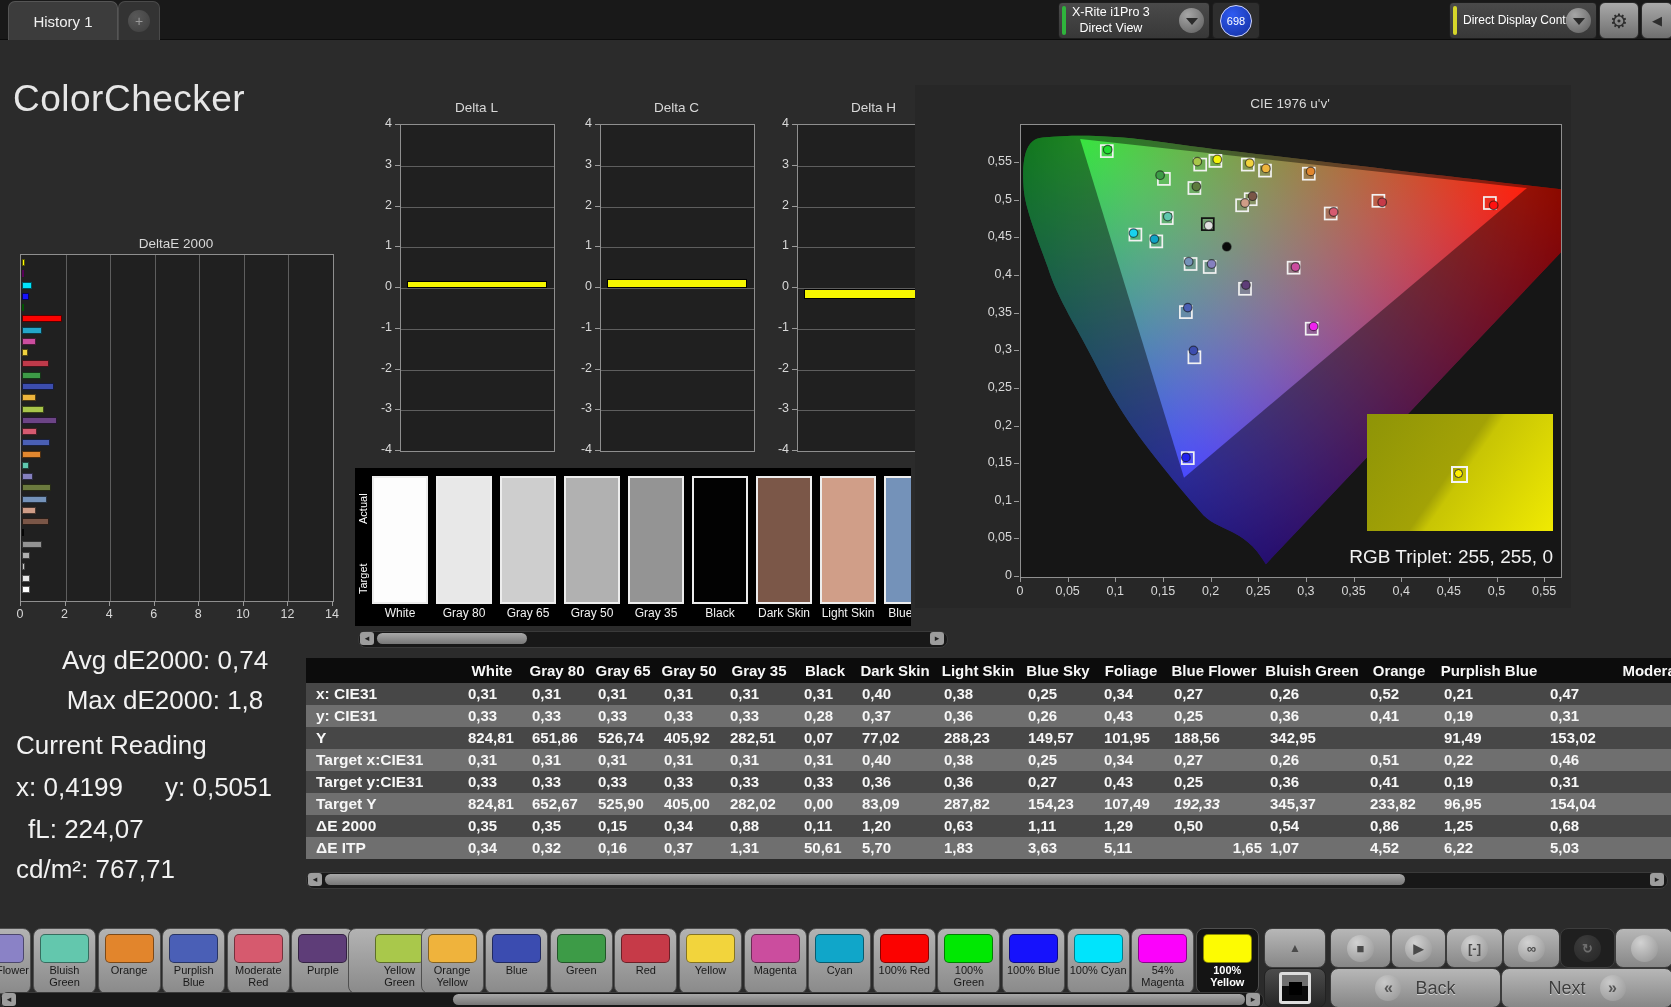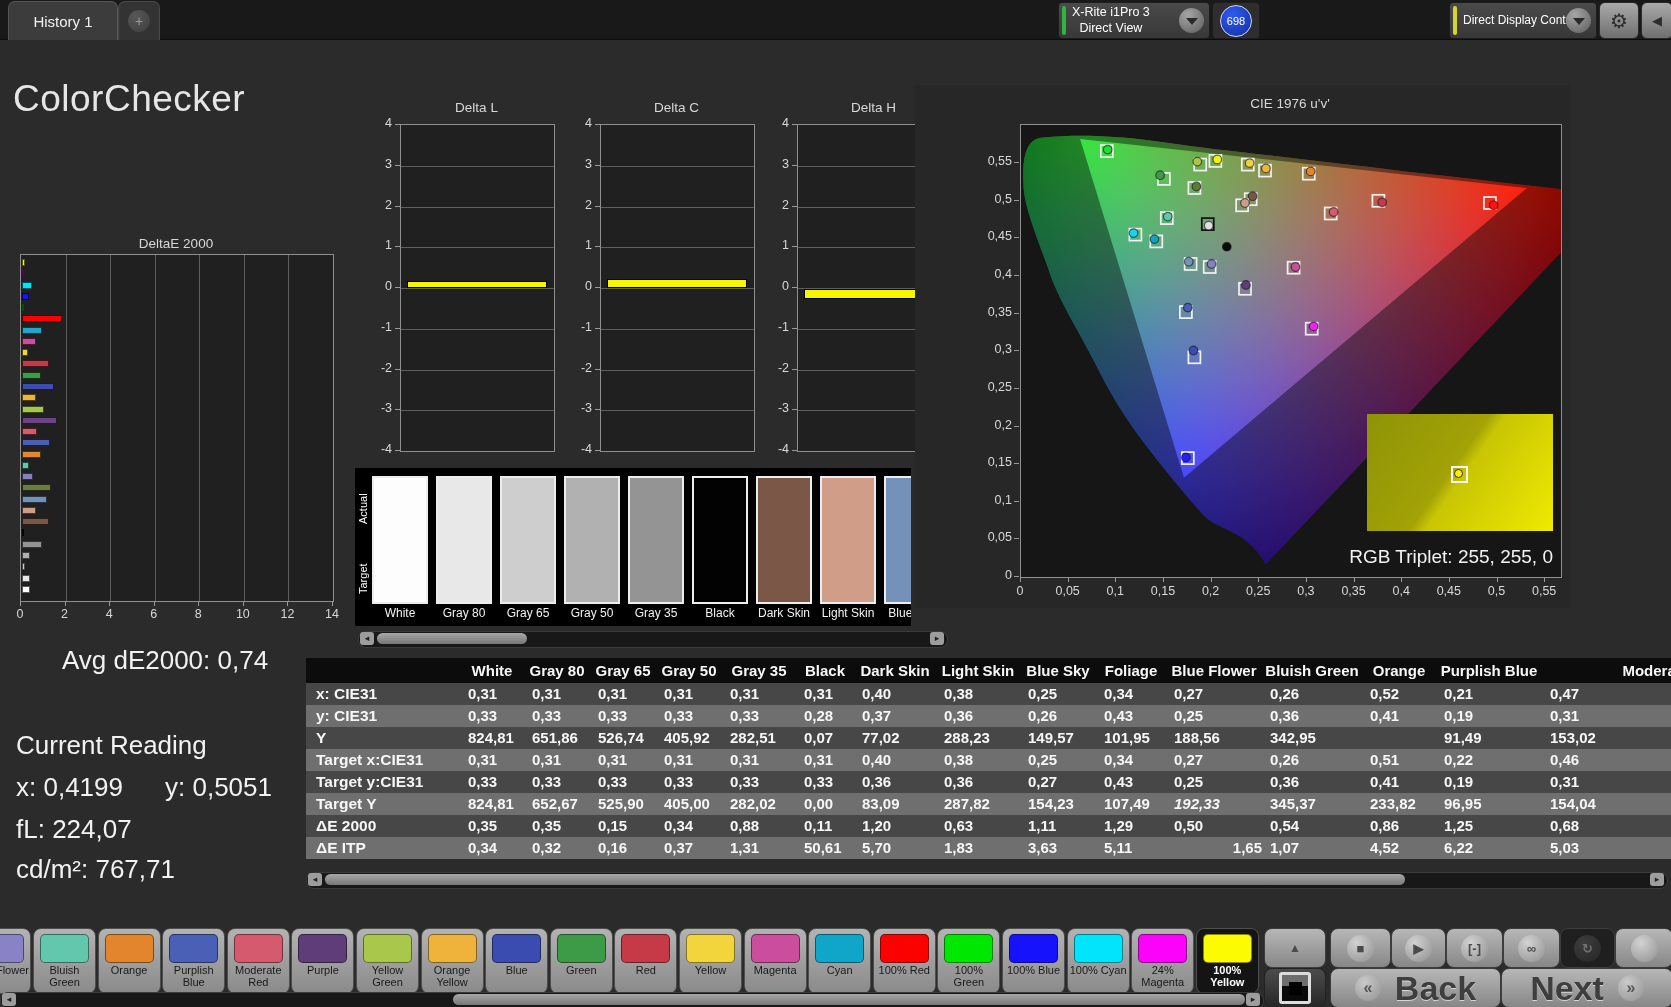--- a/index.html
+++ b/index.html
@@ -44,21 +44,21 @@
   .patchbtn{position:absolute;top:928px;width:61px;height:64px;border-radius:8px;border:1px solid #4f4f4f;background:linear-gradient(#b3b3b3,#8a8a8a);text-align:center;}
   .patchbtn.active{background:#141414;}
   .patchswatch{margin:5px auto 2px auto;width:47px;height:27px;border-radius:5px;border:1px solid rgba(0,0,0,.45);}
   .patchlabel{font-size:11px;line-height:1.08;color:#191919;font-weight:500;}
   .patchbtn.active .patchlabel{color:#fff;font-weight:700;}
   .ctlbtn{position:absolute;border-radius:8px;border:1px solid #3d3d3d;background:linear-gradient(#b7b7b7,#878787);display:flex;align-items:center;justify-content:center;}
   .ctlbtn.pressed{background:#1f1f1f;}
   .glyphcircle{width:27px;height:27px;border-radius:50%;background:radial-gradient(circle at 36% 28%,#d2d2d2,#909090);color:#4a4a4a;font-size:13px;font-weight:700;display:flex;align-items:center;justify-content:center;}
   .pressed .glyphcircle{background:radial-gradient(circle at 36% 28%,#3c3c3c,#262626);color:#6e6e6e;}
   .navbtn{position:absolute;top:968px;height:38px;border-radius:8px;border:1px solid #3d3d3d;background:linear-gradient(#b7b7b7,#878787);display:flex;align-items:center;justify-content:center;gap:14px;color:#3e3e3e;}
-  .navtext{font-size:34px;font-weight:700;text-shadow:0 1px 0 #d5d5d5;}
+  .navtext{font-size:18px;font-weight:400;text-shadow:0 1px 0 #d5d5d5;}
   .navchev{width:26px;height:26px;border-radius:50%;background:radial-gradient(circle at 36% 28%,#c9c9c9,#939393);color:#555;font-size:16px;font-weight:700;display:flex;align-items:center;justify-content:center;}
   #blacksq{position:absolute;left:1264px;top:968px;width:60px;height:38px;border-radius:8px;border:1px solid #222;background:linear-gradient(#4c4c4c,#262626);display:flex;align-items:center;justify-content:center;}
   #blacksq .inner{width:26px;height:26px;border:3px solid #ddd;border-radius:3px;background:linear-gradient(#6e6e6e 0 42%,#0a0a0a 42%);display:flex;align-items:center;justify-content:center;}
   #blacksq .core{width:13px;height:13px;background:#000;}
   #inset{position:absolute;left:1367px;top:414px;width:186px;height:117px;background:linear-gradient(125deg,#8e9407 0%,#a3a206 46%,#c8c504 52%,#f0ea02 100%);}
   #inset .mk{position:absolute;left:84px;top:52px;width:13px;height:13px;border:2px solid #f5f5f5;}
   #inset .mkdot{position:absolute;left:87px;top:55px;width:7px;height:7px;border-radius:50%;background:#ffee00;border:1.5px solid #333;}
   #rgbtext{position:absolute;left:1150px;top:546px;width:403px;text-align:right;font-size:19px;color:#f2f2f2;}
   #pagetitle{position:absolute;left:13px;top:78px;font-size:37px;color:#e6e6e6;letter-spacing:.5px;}
 </style>
@@ -321,24 +321,25 @@
         </g>
       </svg>
     </div>
   <div id="inset">
     <div class="mk"></div>
     <div class="mkdot"></div>
   </div>
   <div id="rgbtext">RGB Triplet: 255, 255, 0</div>
 
   <div class="stat" style="left:0;top:645px;width:330px;text-align:center;">Avg dE2000: 0,74</div>
+  <div class="stat" style="left:0;top:685px;width:330px;text-align:center;">Max dE2000: 1,8</div>
   <div class="stat" style="left:16px;top:730px;">Current Reading</div>
   <div class="stat" style="left:16px;top:772px;">x: 0,4199</div>
   <div class="stat" style="left:165px;top:772px;">y: 0,5051</div>
-  <div class="stat" style="left:16px;top:814px;text-align:center;">fL: 224,07</div>
+  <div class="stat" style="left:28px;top:814px;text-align:center;">fL: 224,07</div>
   <div class="stat" style="left:16px;top:854px;">cd/m²: 767,71</div>
 
   <div id="tablewrap">
       <div class="trow" style="top: 0px; height: 25px; width: 1496px; background: rgb(12, 12, 12);">
         <div class="tcell thead" style="left: 154px; width: 64px;">White</div>
         <div class="tcell thead" style="left: 218px; width: 66px;">Gray 80</div>
         <div class="tcell thead" style="left: 284px; width: 66px;">Gray 65</div>
         <div class="tcell thead" style="left: 350px; width: 66px;">Gray 50</div>
         <div class="tcell thead" style="left: 416px; width: 74px;">Gray 35</div>
         <div class="tcell thead" style="left: 490px; width: 58px;">Black</div>
@@ -521,21 +522,21 @@
         <div class="patchlabel" style="">Purplish Blue</div>
       </div>
       <div class="patchbtn" style="left: 226.8px;">
         <div class="patchswatch" style="background: rgb(214, 90, 110); position: relative;"></div>
         <div class="patchlabel" style="">Moderate Red</div>
       </div>
       <div class="patchbtn" style="left: 291.4px;">
         <div class="patchswatch" style="background: rgb(94, 61, 120); position: relative;"></div>
         <div class="patchlabel" style="">Purple</div>
       </div>
-      <div class="patchbtn" style="left: 356px;">
+      <div class="patchbtn" style="left: 348px; padding-left: 20px;">
         <div class="patchswatch" style="background: rgb(169, 200, 75); position: relative;"></div>
         <div class="patchlabel" style="">Yellow Green</div>
       </div>
       <div class="patchbtn" style="left: 420.6px;">
         <div class="patchswatch" style="background: rgb(239, 179, 60); position: relative;"></div>
         <div class="patchlabel" style="">Orange Yellow</div>
       </div>
       <div class="patchbtn" style="left: 485.2px;">
         <div class="patchswatch" style="background: rgb(59, 76, 176); position: relative;"></div>
         <div class="patchlabel" style="">Blue</div>
@@ -571,21 +572,21 @@
       <div class="patchbtn" style="left: 1002px;">
         <div class="patchswatch" style="background: rgb(22, 18, 252); position: relative;"></div>
         <div class="patchlabel" style="">100% Blue</div>
       </div>
       <div class="patchbtn" style="left: 1066.6px;">
         <div class="patchswatch" style="background: rgb(0, 228, 252); position: relative;"></div>
         <div class="patchlabel" style="">100% Cyan</div>
       </div>
       <div class="patchbtn" style="left: 1131.2px;">
         <div class="patchswatch" style="background: rgb(251, 2, 251); position: relative;"></div>
-        <div class="patchlabel" style="">24% Magenta</div>
+        <div class="patchlabel" style="">54% Magenta</div>
       </div>
       <div class="patchbtn active" style="left: 1195.8px;">
         <div class="patchswatch" style="background: rgb(253, 251, 2); position: relative;"></div>
         <div class="patchlabel" style="">100% Yellow</div>
       </div>
       <div class="ctlbtn" style="left: 1264px; top: 928px; width: 60px; height: 38px;">
         <div class="glyphcircle" style="background: none; font-size: 12px;">▲</div>
       </div>
       <div class="ctlbtn" style="left: 1330px; top: 928px; width: 59px; height: 38px;">
         <div class="glyphcircle" style="">■</div>

